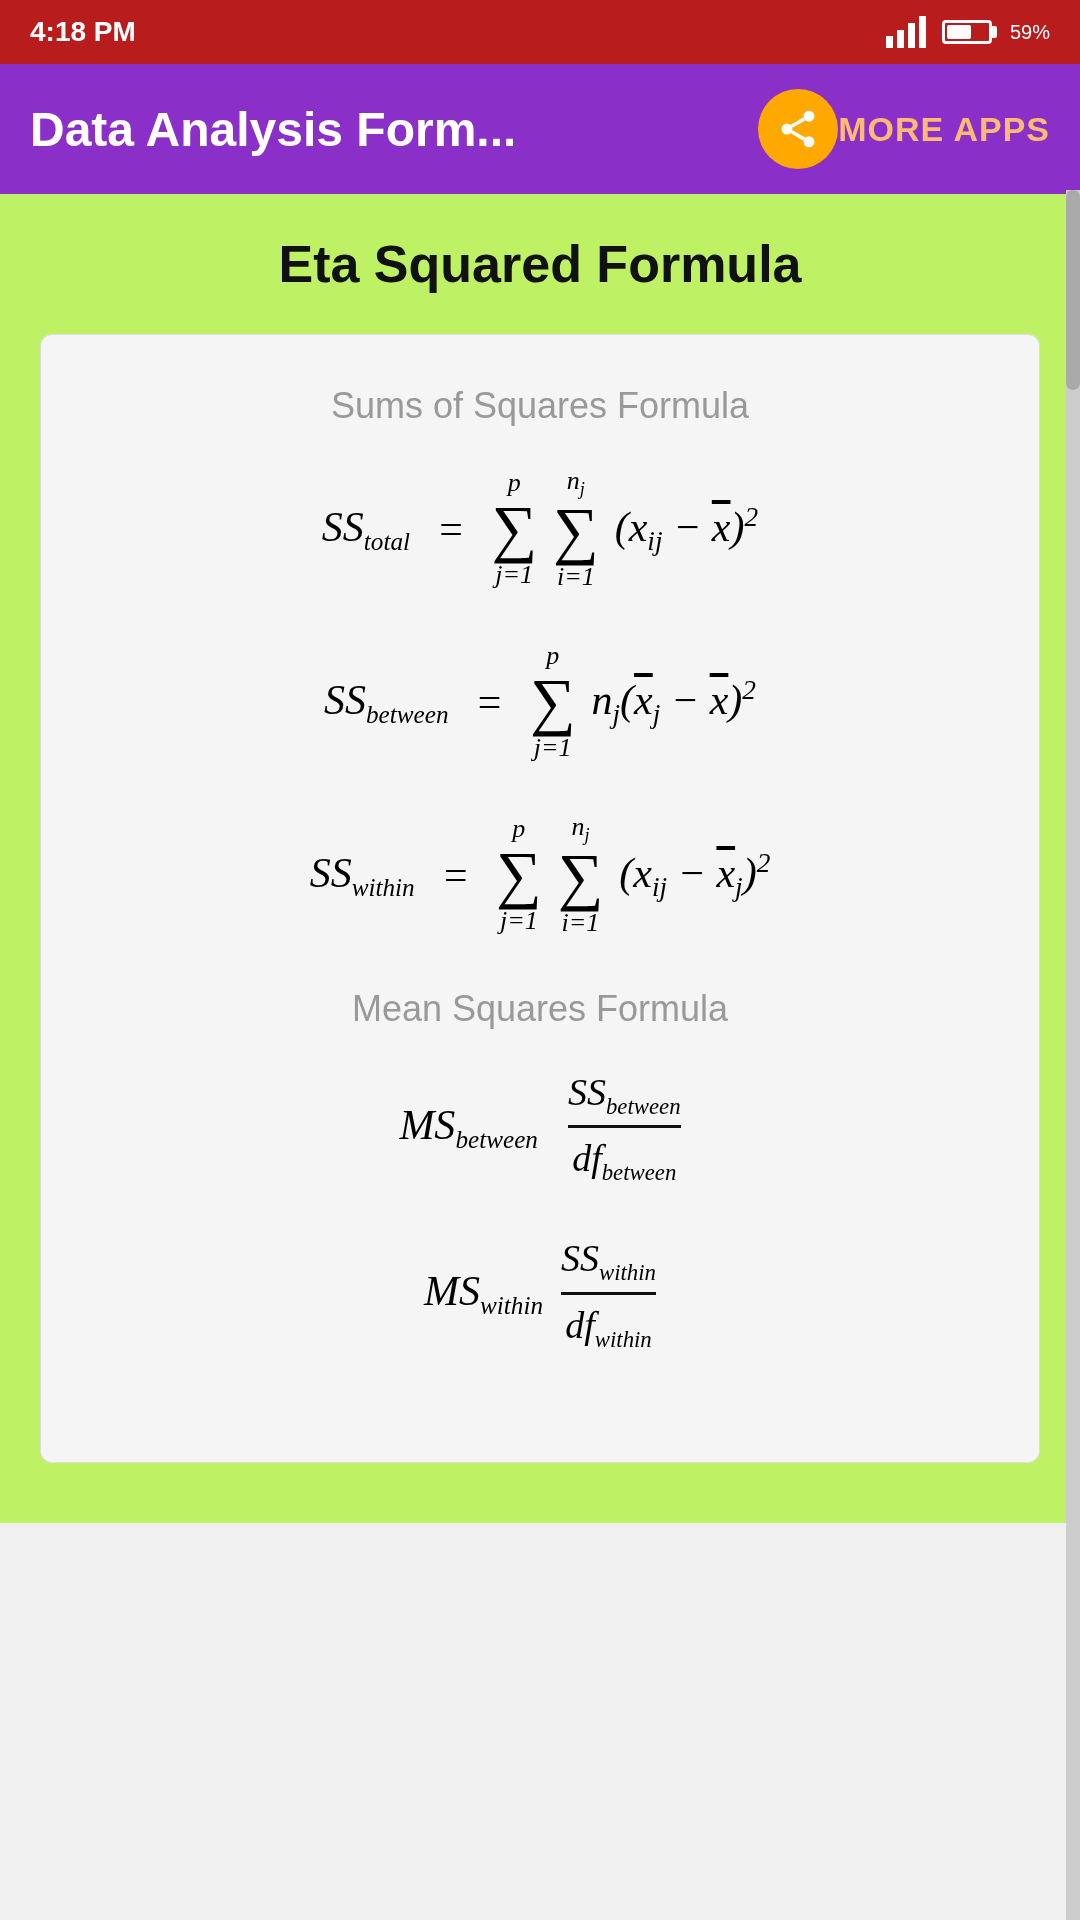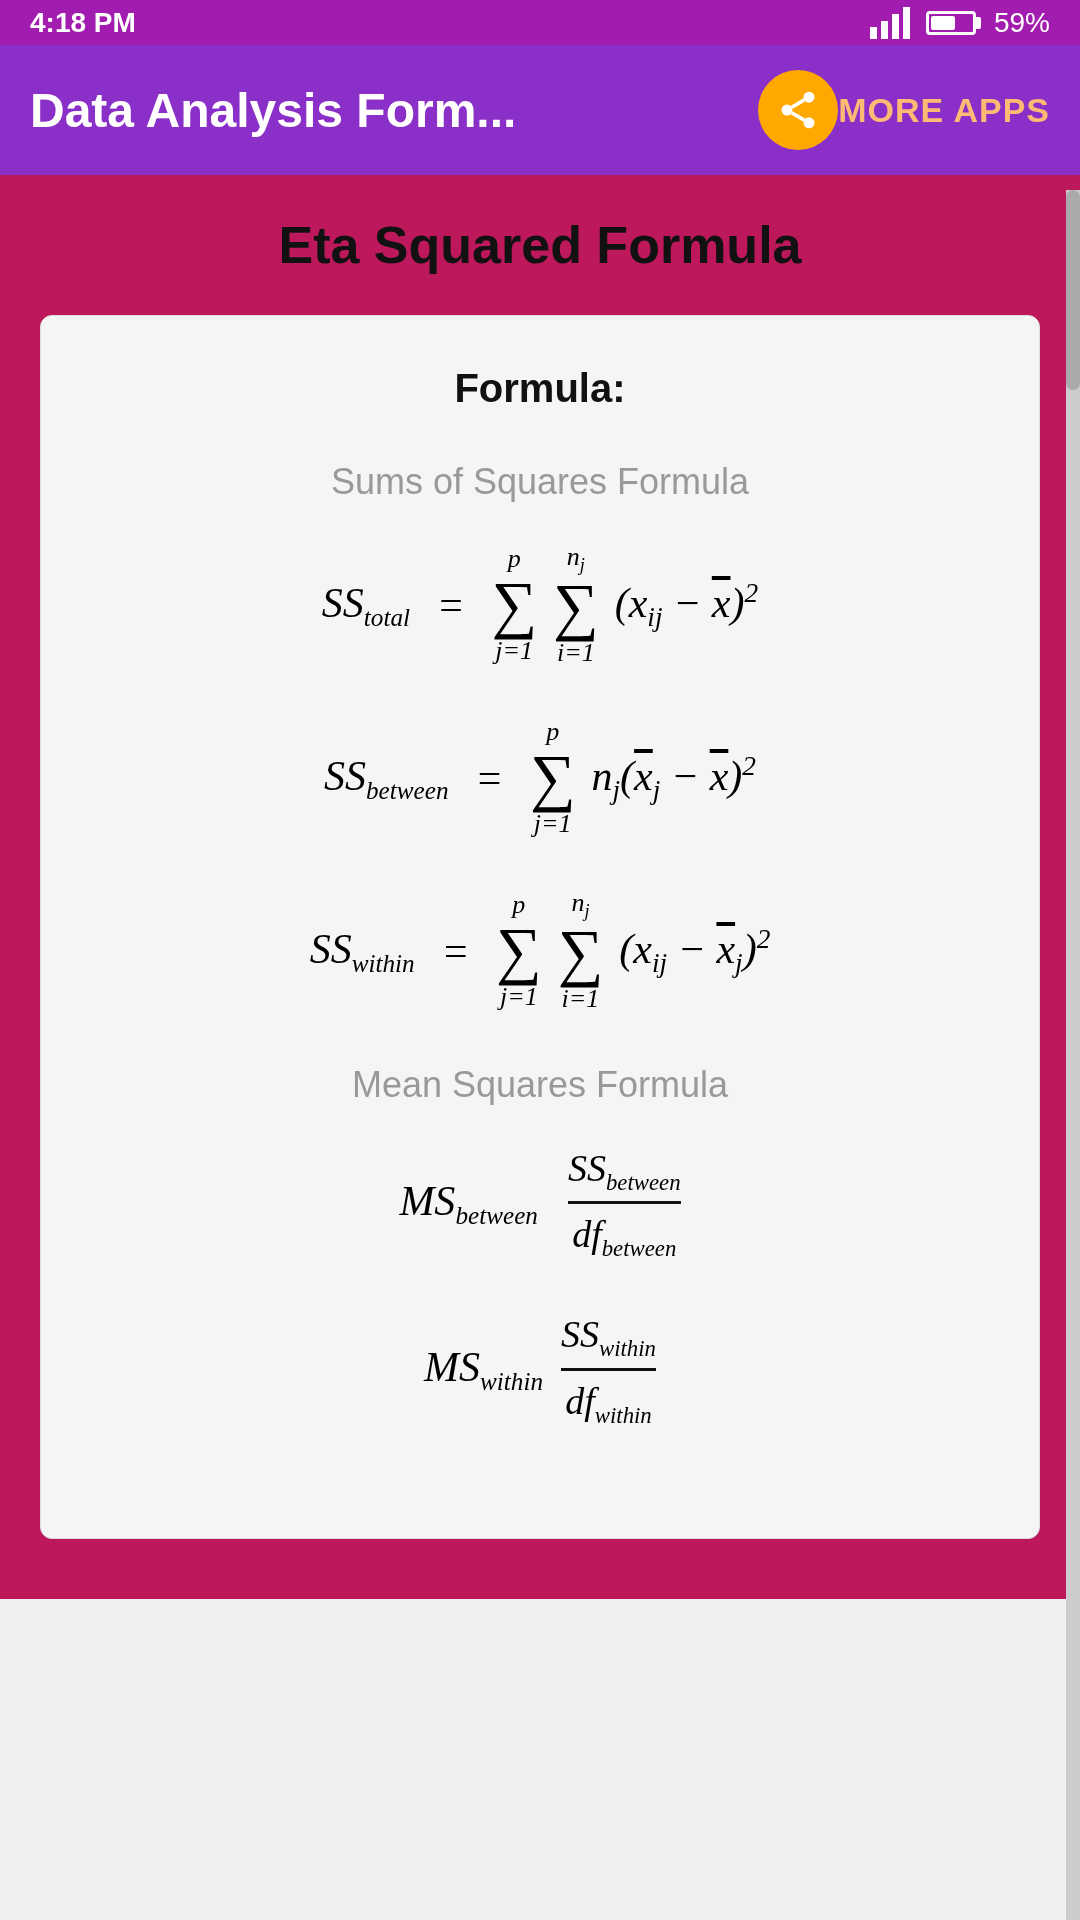--- a/index.html
+++ b/index.html
@@ -9,22 +9,22 @@
       width: 1080px;
       min-height: 1920px;
       background: #f0f0f0;
       font-family: 'Arial', sans-serif;
       overflow-x: hidden;
     }
 
     
     .status-bar {
       width: 100%;
-      height: 45px;
-      background: #a21caf;
+      height: 64px;
+      background: #b91c1c;
       display: flex;
       align-items: center;
       justify-content: space-between;
       padding: 16px 30px;
     }
     .status-time {
       color: #fff;
       font-size: 28px;
       font-weight: 600;
     }
@@ -103,21 +103,21 @@
       font-size: 34px;
       font-weight: 600;
       cursor: pointer;
       flex-shrink: 0;
       letter-spacing: 1px;
     }
 
     
     .main-content {
       width: 100%;
-      background: #be185d;
+      background: #bef264;
       padding: 40px 30px 60px 30px;
     }
 
     .page-title {
       text-align: center;
       font-size: 52px;
       font-weight: 800;
       color: #111;
       margin-bottom: 40px;
     }
@@ -238,21 +238,21 @@
     <svg width="40" height="32" viewBox="0 0 40 32">
       <rect x="0" y="20" width="7" height="12" fill="white"></rect>
       <rect x="11" y="14" width="7" height="18" fill="white"></rect>
       <rect x="22" y="7" width="7" height="25" fill="white"></rect>
       <rect x="33" y="0" width="7" height="32" fill="white"></rect>
     </svg>
     <div class="battery-icon">
       <div class="battery-body">
         <div class="battery-fill"></div>
       </div>
-      <span style="color:#fff; font-size:28px; margin-left:10px;">59%</span>
+      <span style="color:#fff; font-size:20px; margin-left:10px;">59%</span>
     </div>
   </div>
 </div>
 
 <div class="app-bar">
   <span class="app-title">Data Analysis Form...</span>
   <div class="share-button">
     <svg class="share-icon-svg" viewBox="0 0 24 24" fill="white">
       <circle cx="18" cy="5" r="3"></circle>
       <circle cx="6" cy="12" r="3"></circle>
@@ -263,21 +263,20 @@
   </div>
   <span class="more-apps-button">MORE APPS</span>
 </div>
 
 <div class="main-content">
 
   <h1 class="page-title">Eta Squared Formula</h1>
 
   <div class="formula-card">
 
-    <div class="formula-label">Formula:</div>
 
     <div class="section-subtitle">Sums of Squares Formula</div>
 
     <div class="math-block">
       <div class="formula-line">
         <span class="italic-serif" style="font-size:42px;"><em>SS</em><sub style="font-size:0.6em; font-style:italic;">total</sub></span>
         <span class="italic-serif" style="font-size:42px;">&nbsp;=&nbsp;</span>
         <div class="sigma-wrapper">
           <span class="sigma-top"><em>p</em></span>
           <span class="sigma-sym">∑</span>

